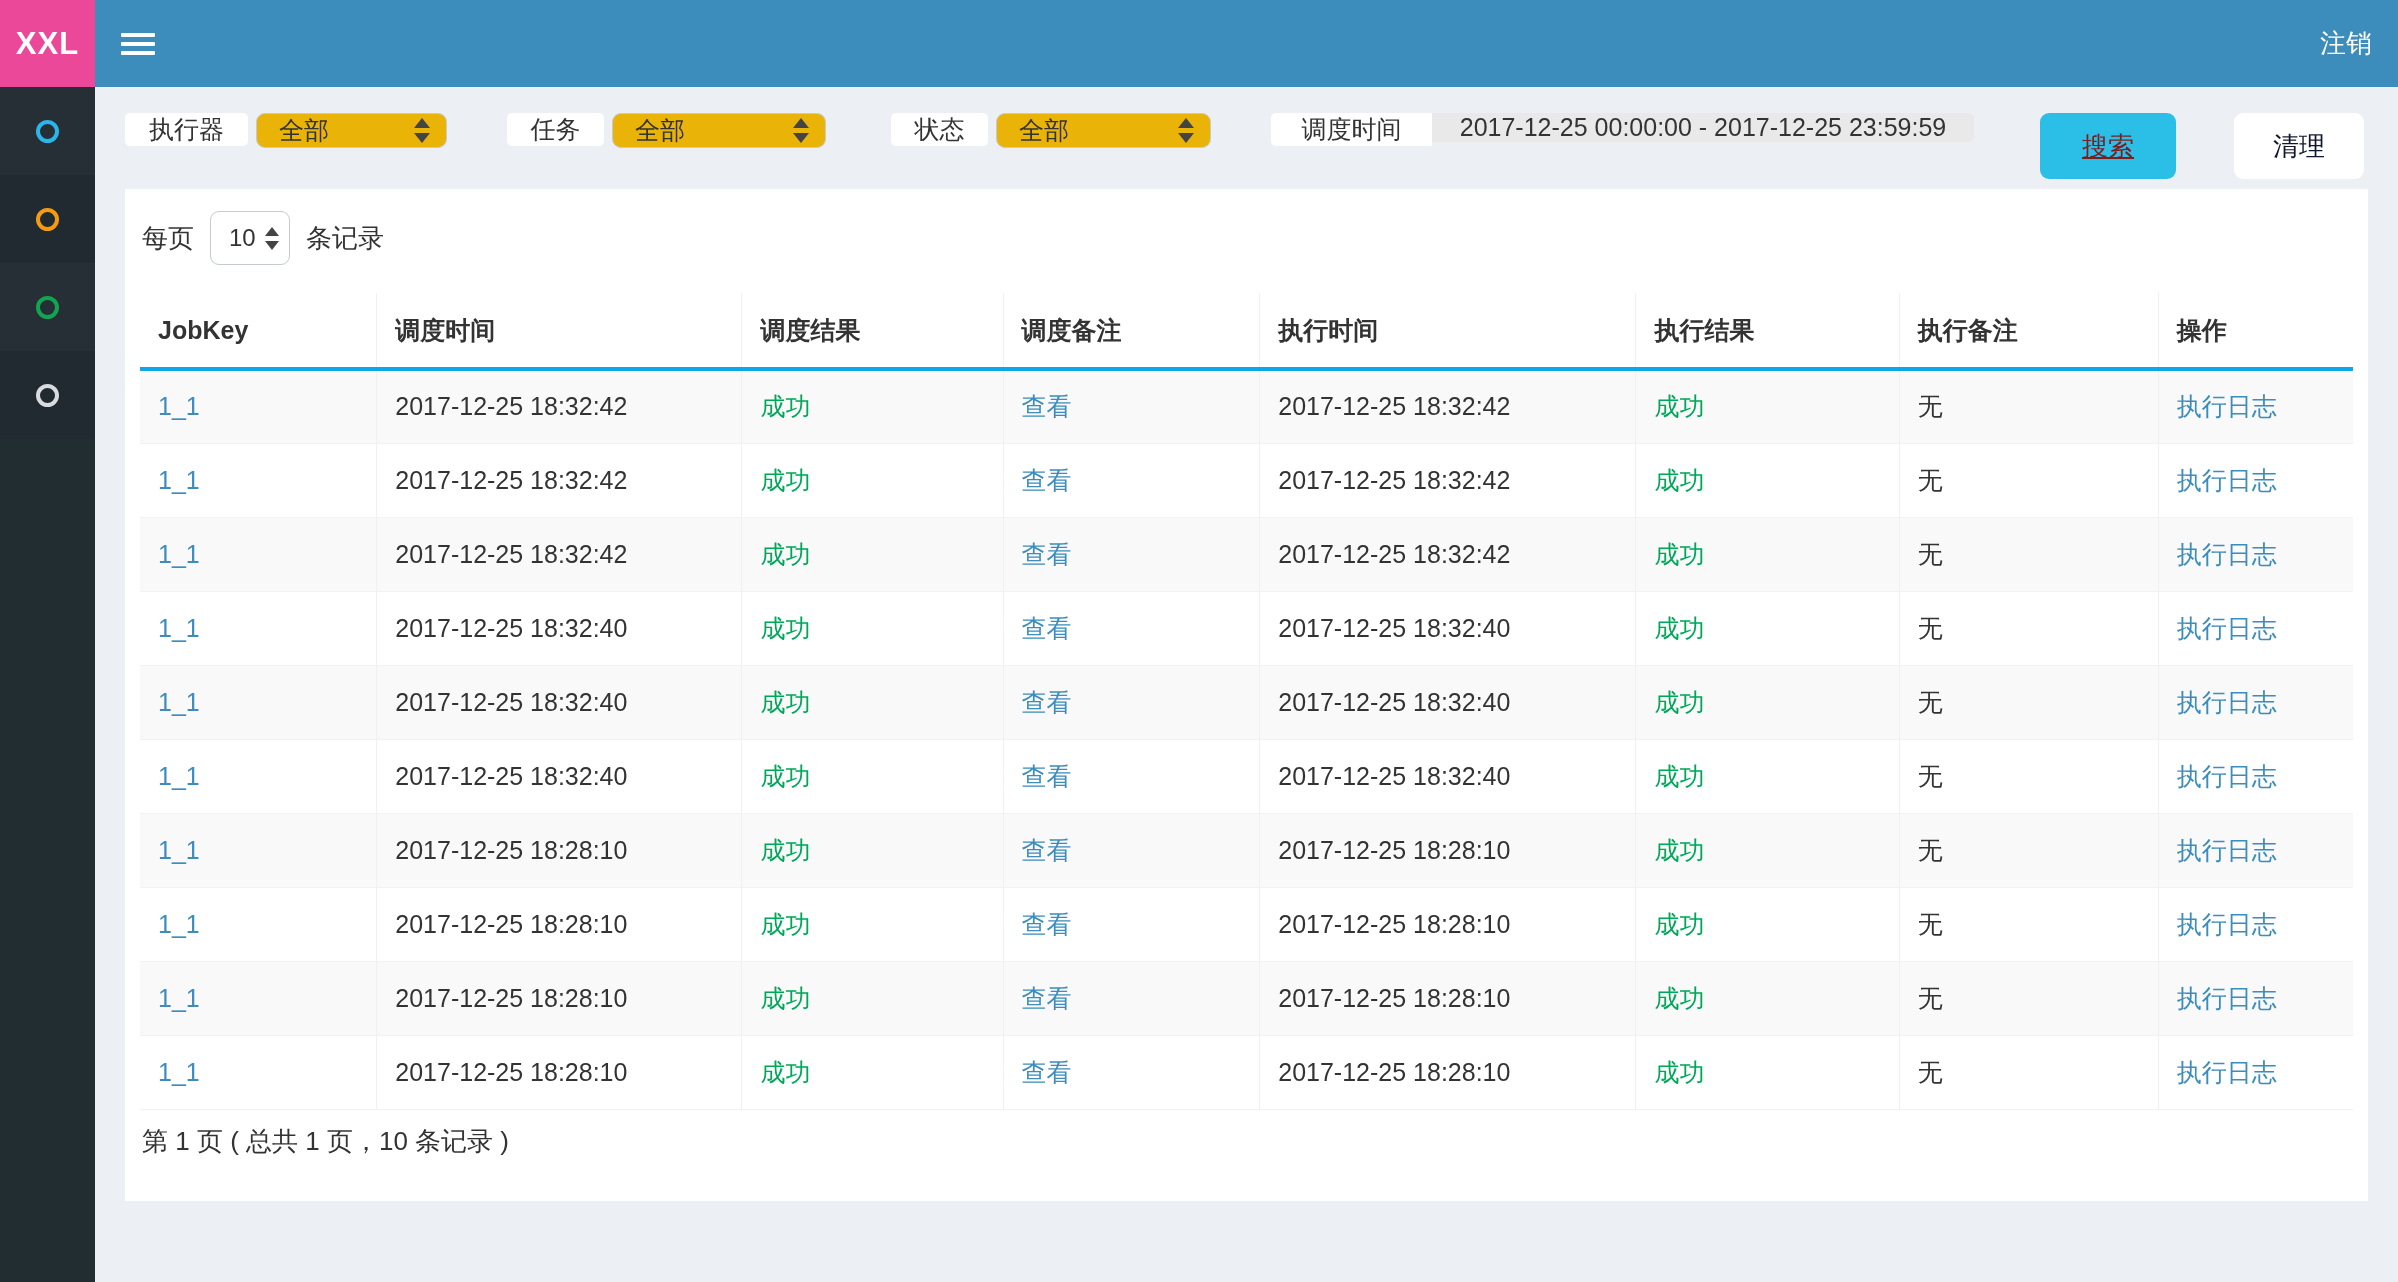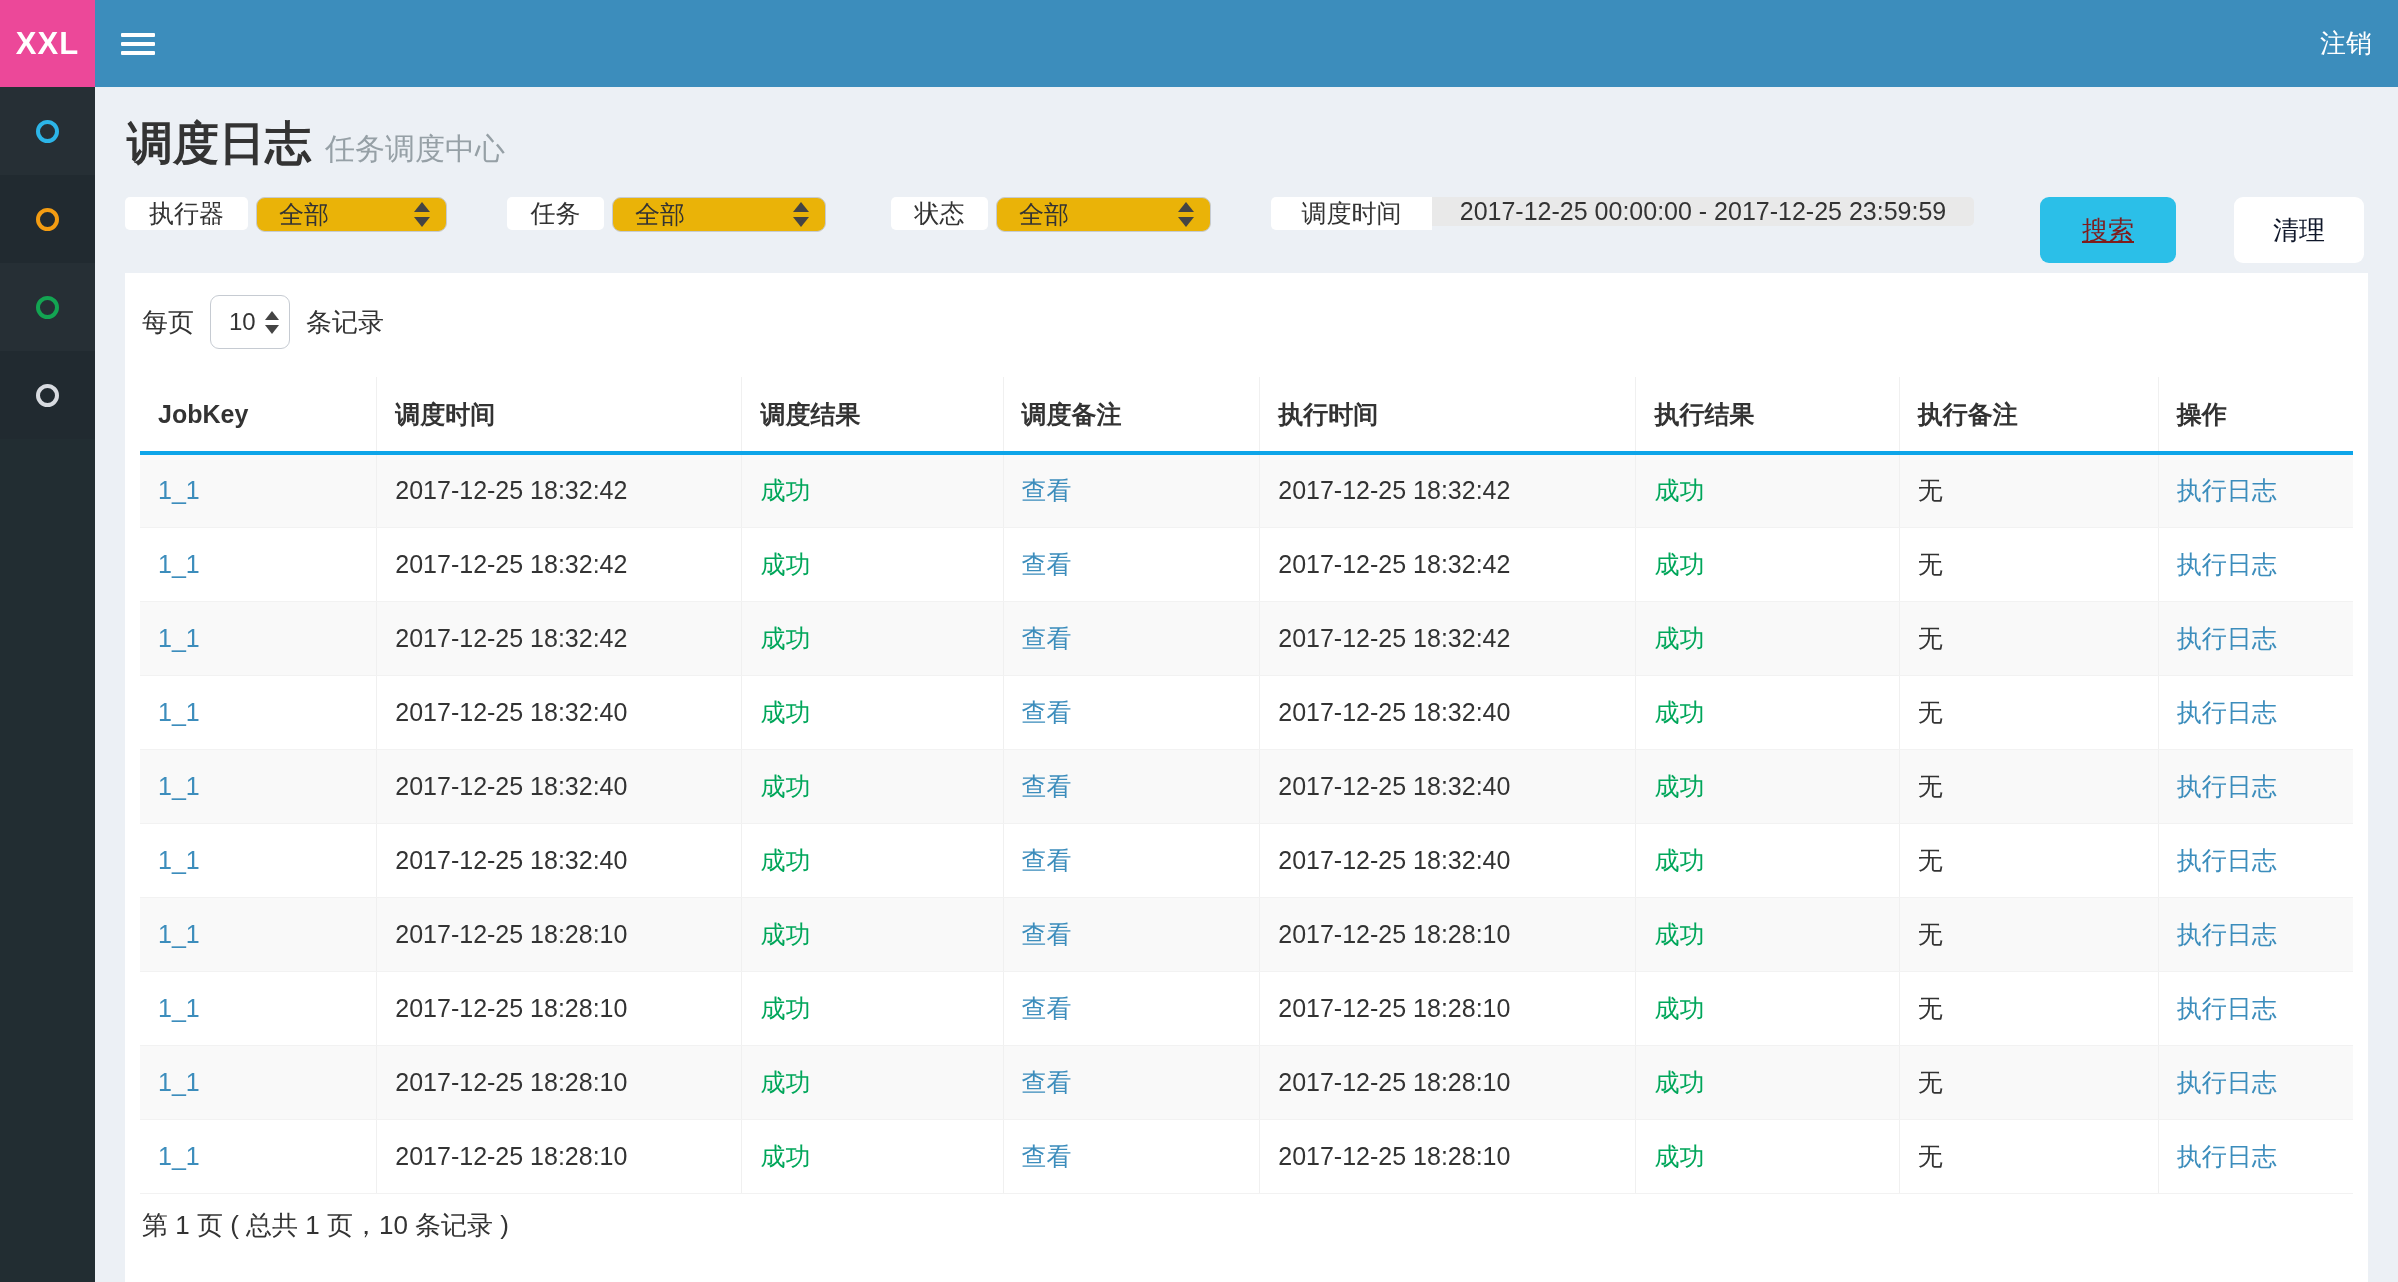--- a/index.html
+++ b/index.html
@@ -128,23 +128,20 @@
     <span class="circle-icon" style="border-color: rgb(19, 164, 82);"></span>
   </div>
 
   <div class="side-item">
     <span class="circle-icon" style="border-color: rgb(216, 219, 224);"></span>
   </div>
 </div>
 
 <div class="content">
 
-  <div class="content-header">
-    <h1>调度日志</h1><span class="subtitle">任务调度中心</span>
-  </div>
 
   <div class="filter-row">
     <div class="group g1">
       <span class="addon w-exec-addon">执行器</span>
       <span class="selectbox w-exec-select">
         <span>全部</span>
         <span class="arrows">
             <span class="up"></span>
             <span class="down"></span>
           </span>

